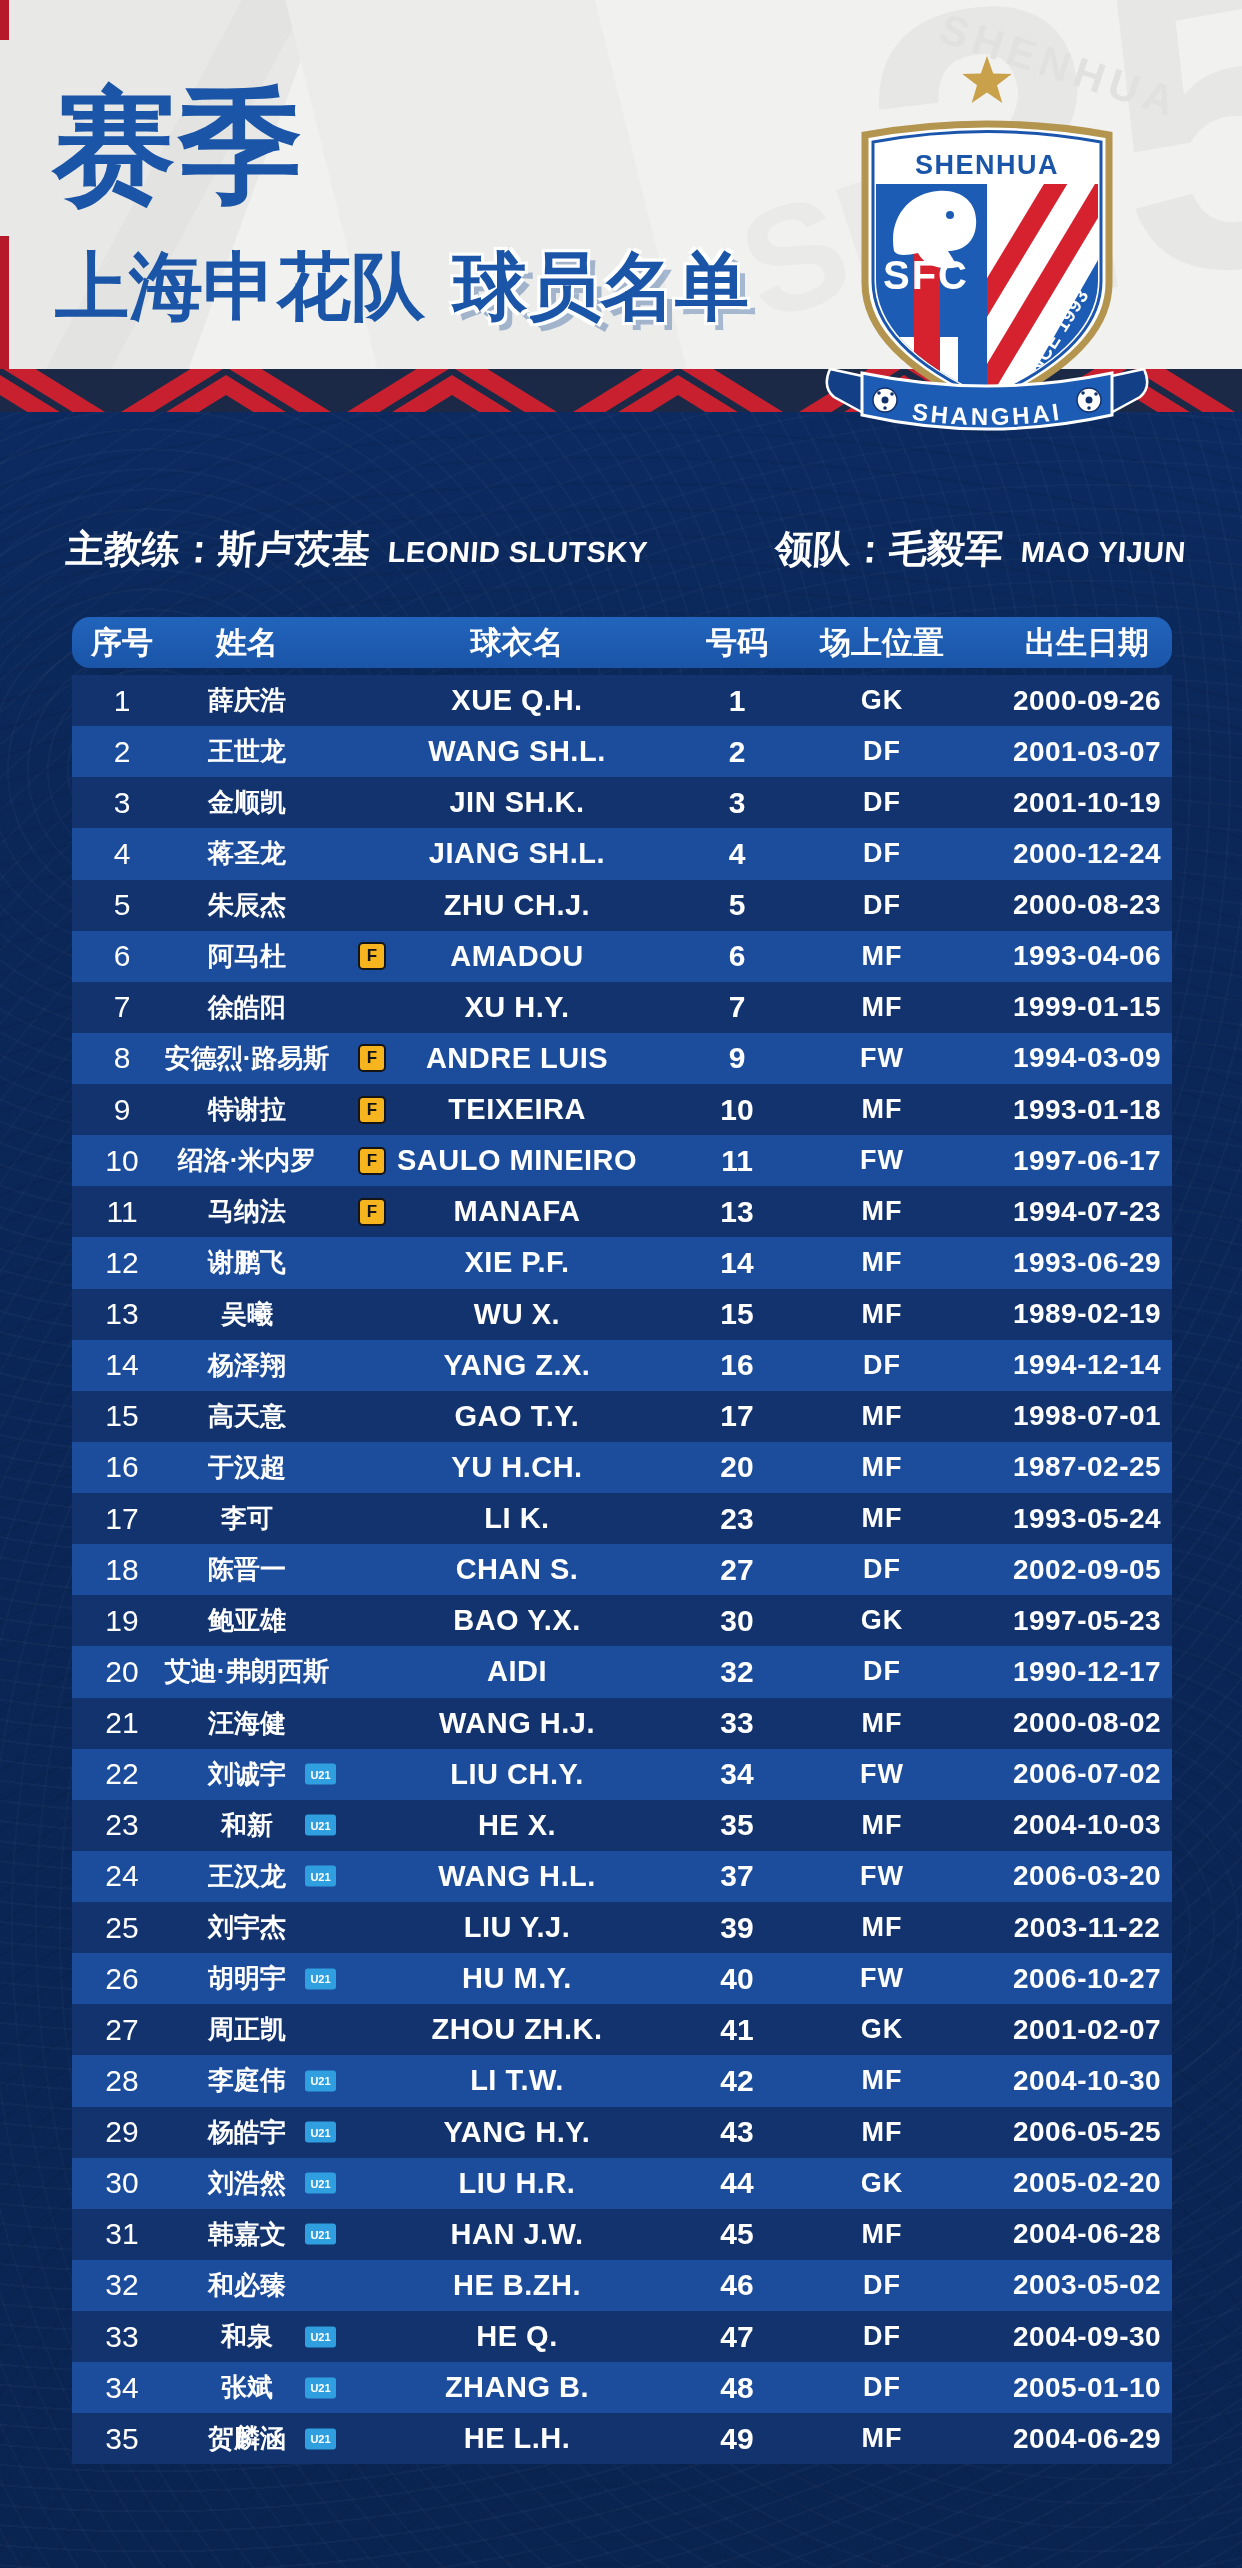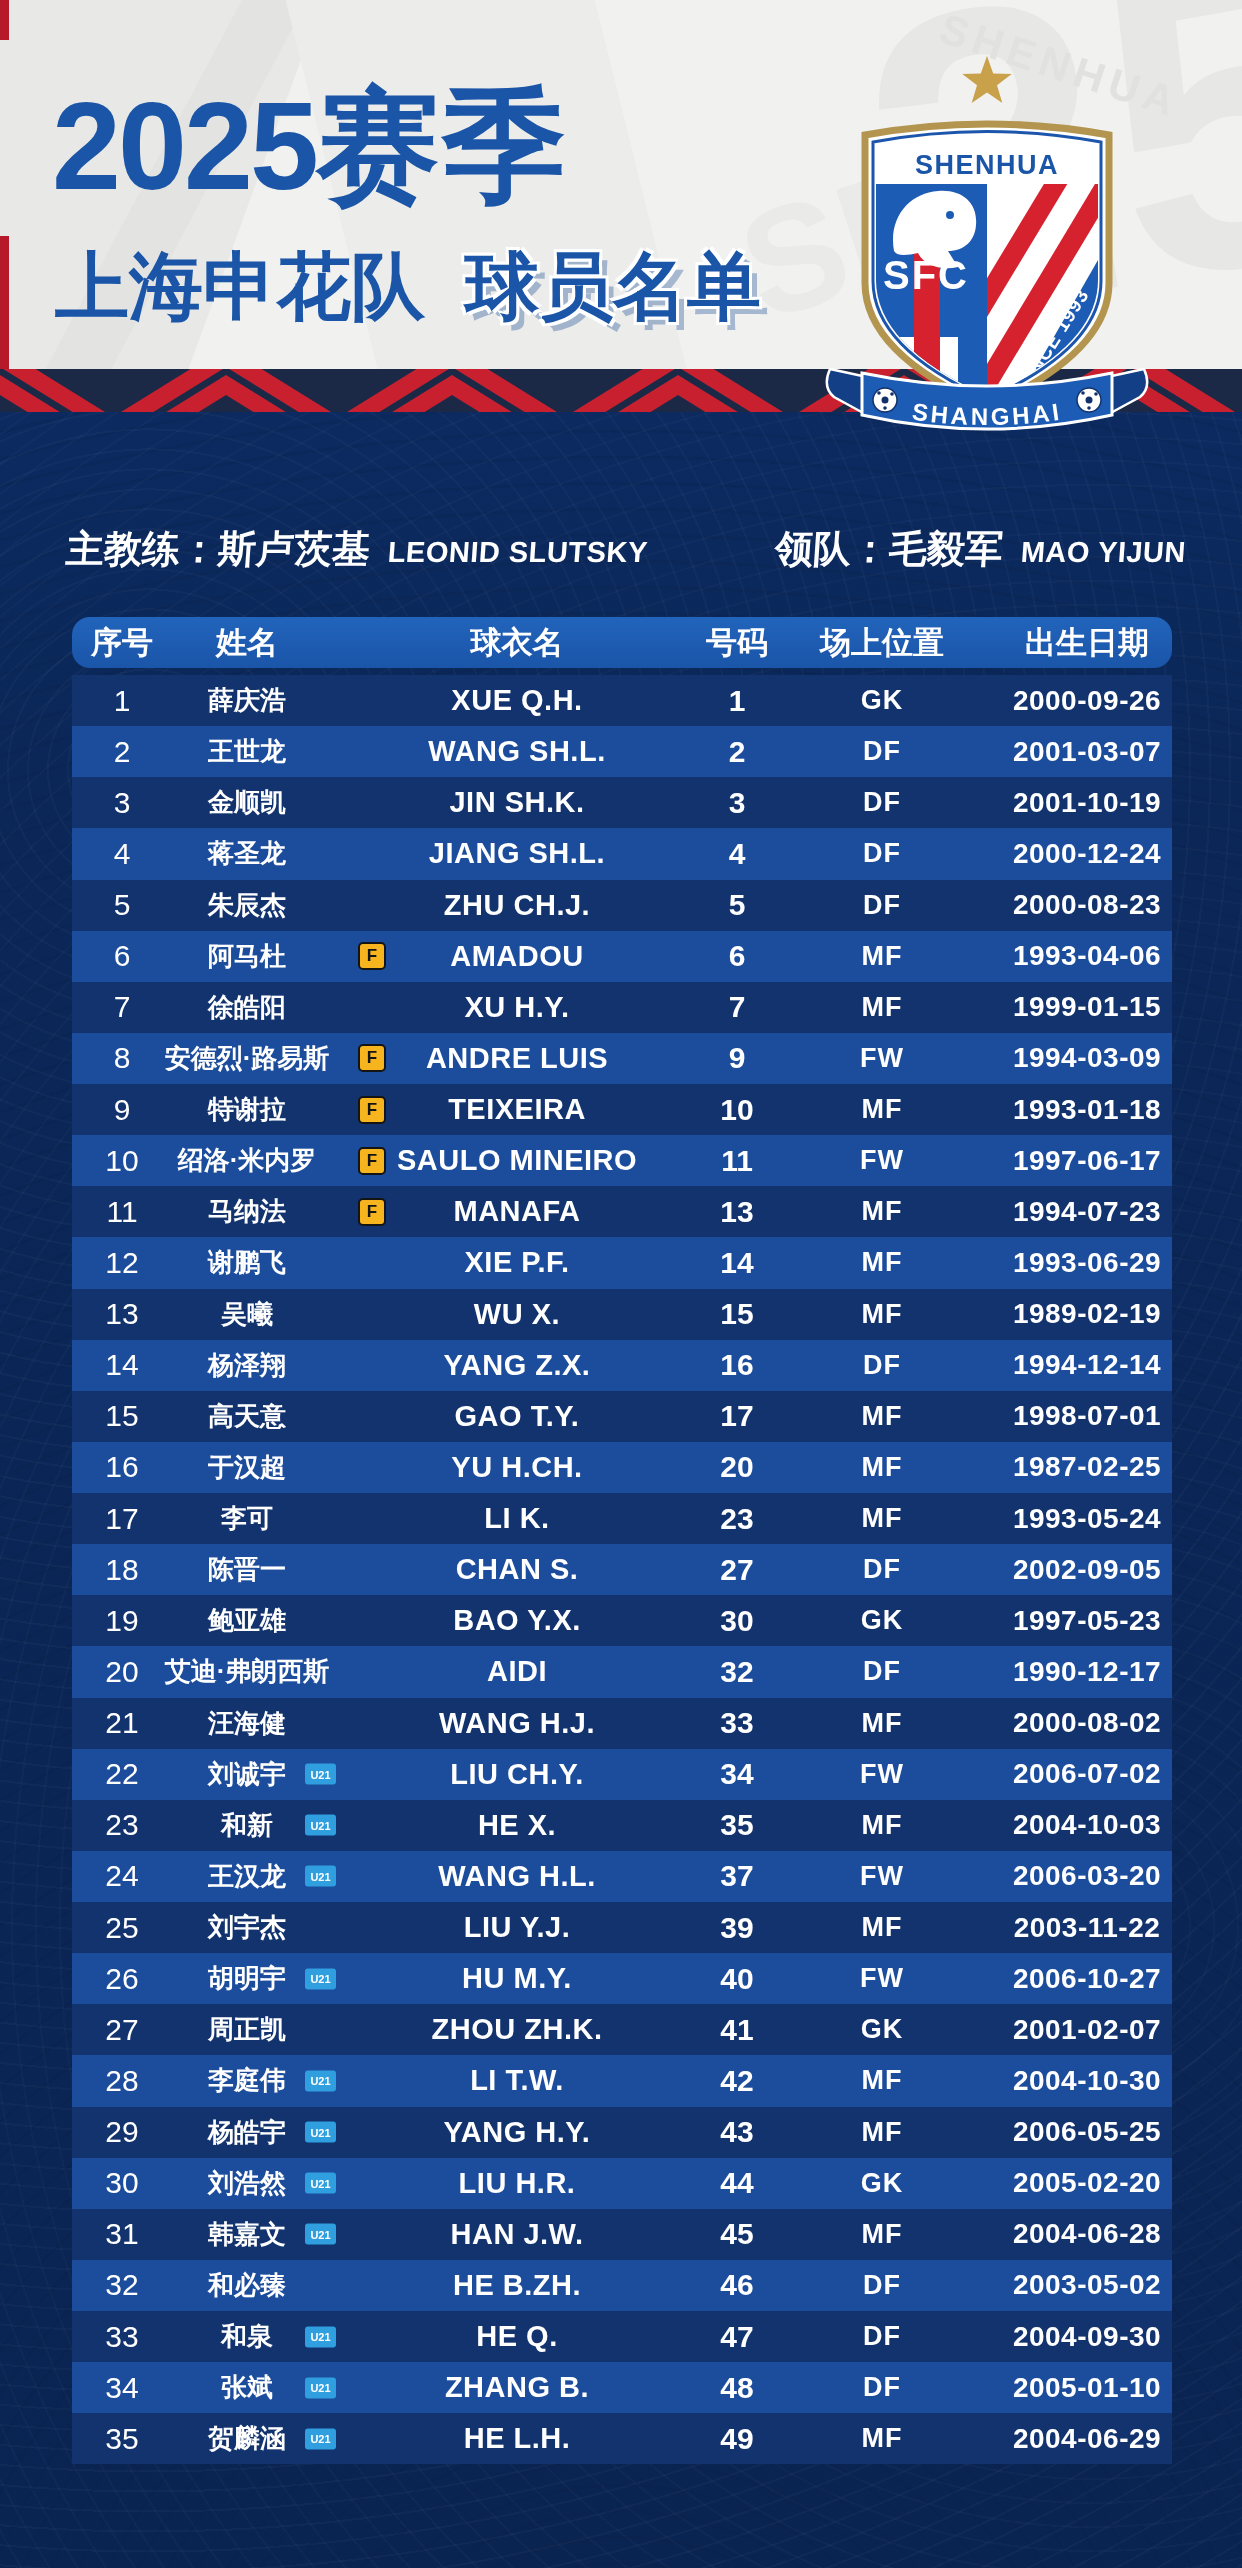--- a/index.html
+++ b/index.html
@@ -20,21 +20,21 @@
   .wmt{font-weight:bold;color:#e9e9e7;white-space:nowrap;}
   .wm3{left:870px;top:-110px;font-size:430px;transform:rotate(-10deg);color:#e7e7e5;}
   .wm4{left:935px;top:42px;font-size:42px;letter-spacing:6px;transform:rotate(18deg);color:#e1e1df;}
   .wm5{left:740px;top:140px;font-size:150px;transform:rotate(-18deg);color:#eaeae8;}
   .edge{position:absolute;left:0;width:9px;background:#b5192a;z-index:6;}
   .edge.e1{top:0;height:40px;}
   .edge.e2{top:236px;height:133px;}
   .title{position:absolute;left:52px;top:84px;z-index:3;display:flex;align-items:flex-start;
          font-size:124px;font-weight:bold;color:#1a55a8;letter-spacing:-3px;line-height:1.0;}
   .title .season{letter-spacing:2px;}
-  .subtitle{position:absolute;left:55px;top:250px;z-index:3;display:flex;gap:40px;
+  .subtitle{position:absolute;left:55px;top:250px;z-index:3;display:flex;gap:28px;
             font-size:74px;font-weight:bold;color:#1a55a8;line-height:1.0;}
   .subtitle .pop{text-shadow:3px 3px 0 #ffffff,-3px -3px 0 #ffffff,3px -3px 0 #ffffff,-3px 3px 0 #ffffff,8px 8px 0 rgba(27,76,150,0.35);}
   
   .chevrons{position:absolute;top:369px;left:0;width:1242px;height:43px;z-index:2;display:block;}
   
   .logo{position:absolute;left:822px;top:45px;width:330px;height:400px;z-index:7;}
   
   .staff{position:absolute;top:524px;left:0;width:1242px;height:72px;z-index:3;color:#fff;}
   .sg{position:absolute;top:0;display:flex;align-items:baseline;gap:18px;transform:skewX(-4deg);}
   .sg.l{left:66px;} .sg.r{left:775px;}
@@ -71,21 +71,20 @@
 
   <div class="hdr">
     <div class="wm wm1"></div>
     <div class="wm wm6"></div>
     <div class="wm wm2"></div>
     <div class="wm wm3 wmt">25</div>
     <div class="wm wm4 wmt">SHENHUA</div>
     <div class="wm wm5 wmt">SFC</div>
 
     <div class="title">
-      <span>2025</span>
       <span class="season">赛季</span>
     </div>
     <div class="subtitle">
       <span>上海申花队</span>
       <span class="pop">球员名单</span>
     </div>
   </div>
 
   <div class="edge e1"></div>
   <div class="edge e2"></div>

